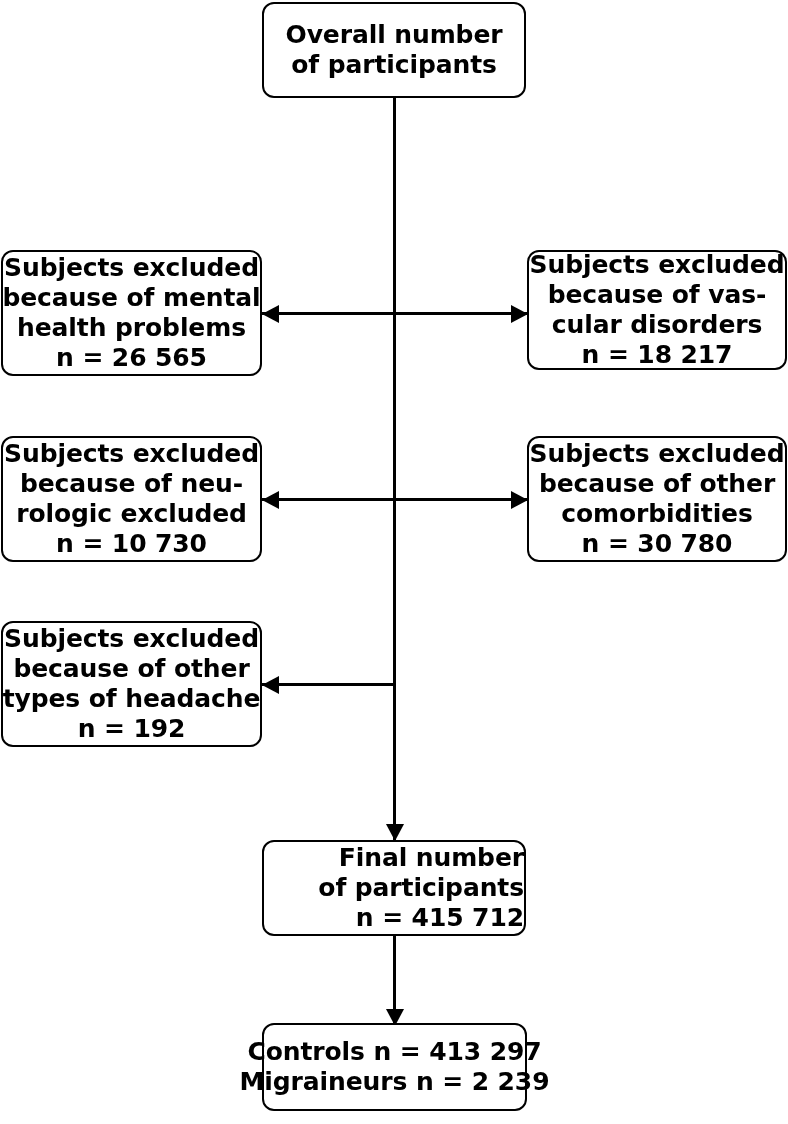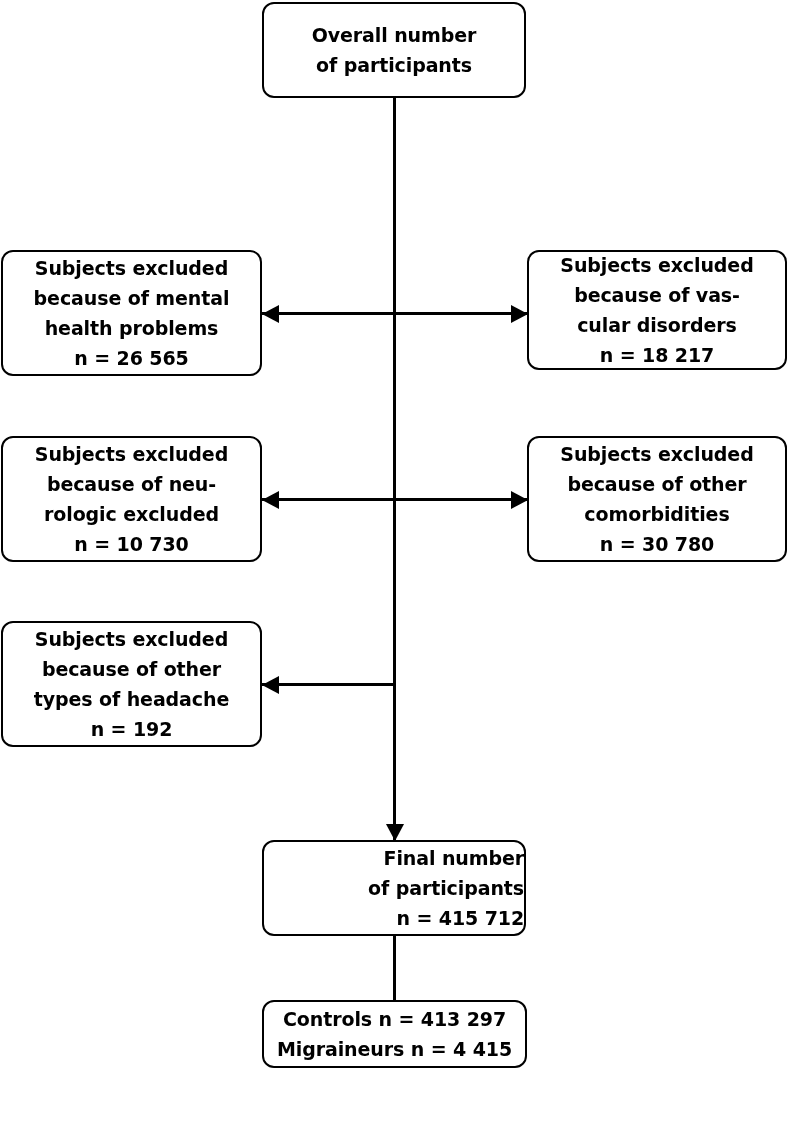--- a/index.html
+++ b/index.html
@@ -21,38 +21,38 @@
     border: 2.5px solid #000000;
     border-radius: 12px;
     background: #ffffff;
     display: flex;
     flex-direction: column;
     align-items: center;
     justify-content: center;
     text-align: center;
     color: #000000;
     font-weight: 700;
-    font-size: 19px;
+    font-size: 25px;
     line-height: 30px;
     letter-spacing: -0.1px;
     z-index: 3;
   }
   .node .ln {
     display: block;
     white-space: nowrap;
   }
   
   #node-top      { left: 262px; top: 2px;    width: 264px; height: 96px; }
   #node-left-1   { left: 1px;   top: 250px;  width: 261px; height: 126px; }
   #node-right-1  { left: 527px; top: 250px;  width: 260px; height: 120px; }
   #node-left-2   { left: 1px;   top: 436px;  width: 261px; height: 126px; }
   #node-right-2  { left: 527px; top: 436px;  width: 260px; height: 126px; }
   #node-left-3   { left: 1px;   top: 621px;  width: 261px; height: 126px; }
   #node-final    { left: 262px; top: 840px;  width: 264px; height: 96px; align-items: flex-end; }
-  #node-outcome  { left: 262px; top: 1000px; width: 265px; height: 68px; }
+  #node-outcome  { left: 262px; top: 1023px; width: 265px; height: 88px; }
 
   
   .vline {
     position: absolute;
     width: 3px;
     background: #000000;
     left: 393px;
     z-index: 1;
   }
   .hline {
@@ -162,16 +162,16 @@
   </div>
 
   <div class="node" id="node-final">
     <span class="ln">Final number</span>
     <span class="ln">of participants</span>
     <span class="ln">n = 415 712</span>
   </div>
 
   <div class="node" id="node-outcome">
     <span class="ln">Controls n = 413 297</span>
-    <span class="ln">Migraineurs n = 4 415</span>
+    <span class="ln">Migraineurs n = 2 239</span>
   </div>
 
 </div>
 
 </body></html>

